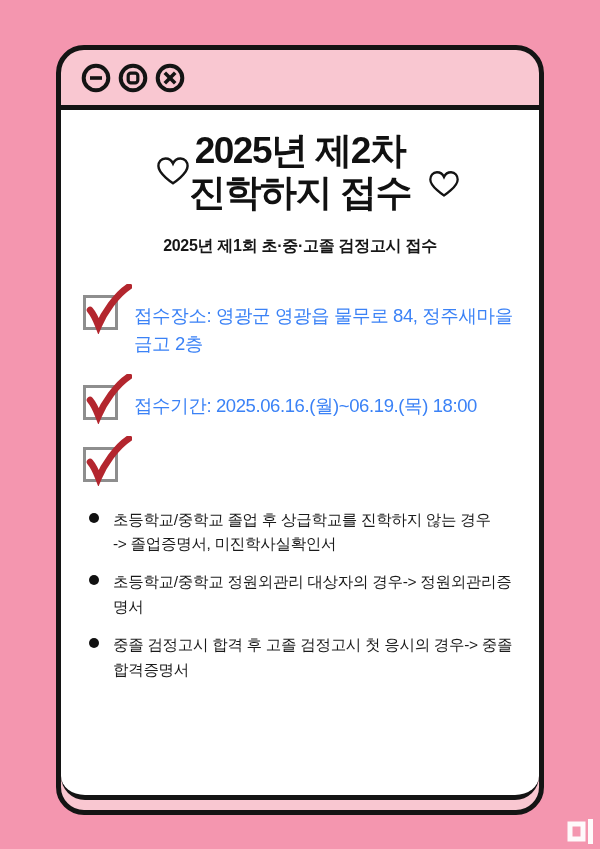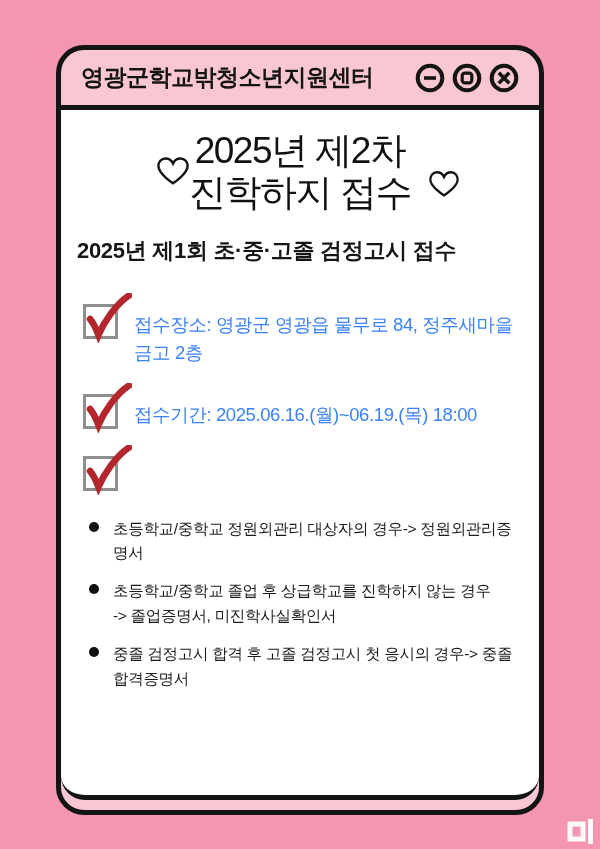--- a/index.html
+++ b/index.html
@@ -49,31 +49,32 @@
     margin-bottom: 10px;
     padding: 16px 16px 0 16px;
     position: relative;
     overflow: hidden;
   }
 
   
   .title-row { position: relative; text-align: center; margin-top: 4px; }
   .main-title {
     font-size: 37px;
-    font-weight: 400;
+    font-weight: 700;
     line-height: 1.13;
     letter-spacing: -1.5px;
     color: #111;
   }
   .heart { position: absolute; }
   .heart-left  { left: 80px;  top: 26px; }
   .heart-right { right: 64px; top: 40px; }
 
   .subtitle {
-    font-size: 22px;
+    text-align: center;
+    font-size: 16px;
     font-weight: 600;
     letter-spacing: -0.3px;
     margin-top: 22px;
     color: #161616;
   }
 
   
   .checklist { margin-top: 38px; padding-left: 6px; }
   .check-item { display: flex; align-items: flex-start; margin-bottom: 26px; }
   .checkbox {
@@ -133,21 +134,20 @@
     opacity: 0.96;
     z-index: 10;
   }
 </style>
 </head>
 <body>
 
 <div class="window">
 
   <div class="titlebar">
-    <span class="titlebar-title">영광군학교밖청소년지원센터</span>
     <span class="controls">
       <svg class="ctrl" viewBox="0 0 30 30">
         <circle cx="15" cy="15" r="12.3" fill="none" stroke="#141414" stroke-width="4"></circle>
         <line x1="9" y1="15" x2="21" y2="15" stroke="#141414" stroke-width="3.6"></line>
       </svg>
       <svg class="ctrl" viewBox="0 0 30 30">
         <circle cx="15" cy="15" r="12.3" fill="none" stroke="#141414" stroke-width="4"></circle>
         <rect x="10.2" y="10.2" width="9.6" height="9.6" rx="2.6" fill="none" stroke="#141414" stroke-width="3.2"></rect>
       </svg>
       <svg class="ctrl" viewBox="0 0 30 30">
@@ -201,29 +201,29 @@
             </svg>
         </span>
       </div>
 
     </div>
 
     <div class="bullet-list">
 
       <div class="bullet-item">
         <span class="dot"></span>
-        <span class="bullet-text">초등학교/중학교 정원외관리 대상자의 경우-&gt; 정원외관리증명서</span>
-      </div>
-
-      <div class="bullet-item">
-        <span class="dot"></span>
         <span class="bullet-text">
           <span>초등학교/중학교 졸업 후 상급학교를 진학하지 않는 경우</span>
           <div>-&gt; 졸업증명서, 미진학사실확인서</div>
         </span>
+      </div>
+
+      <div class="bullet-item">
+        <span class="dot"></span>
+        <span class="bullet-text">초등학교/중학교 정원외관리 대상자의 경우-&gt; 정원외관리증명서</span>
       </div>
 
       <div class="bullet-item">
         <span class="dot"></span>
         <span class="bullet-text">중졸 검정고시 합격 후 고졸 검정고시 첫 응시의 경우-&gt; 중졸 합격증명서</span>
       </div>
 
     </div>
 
   </div>

